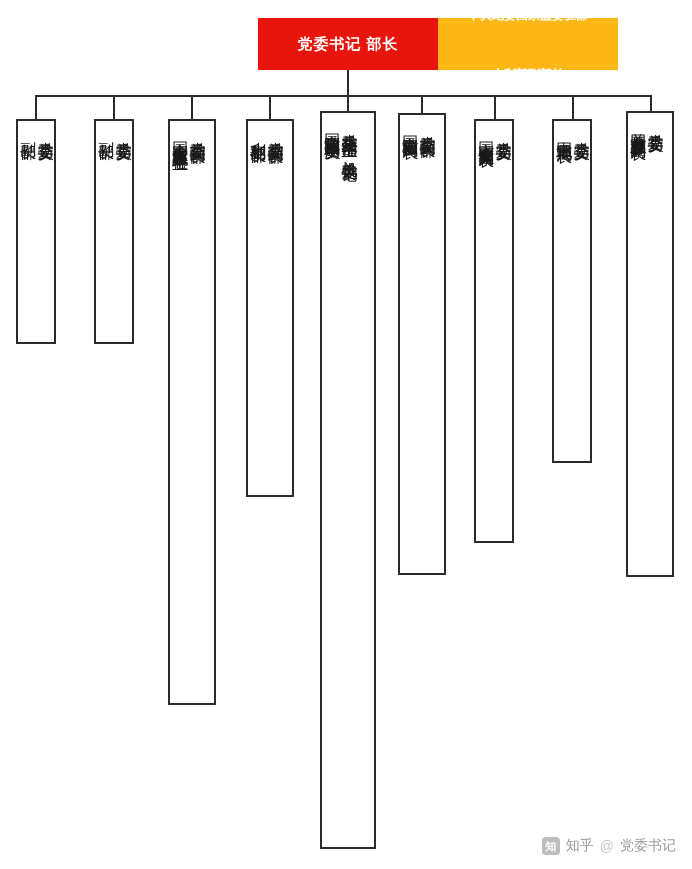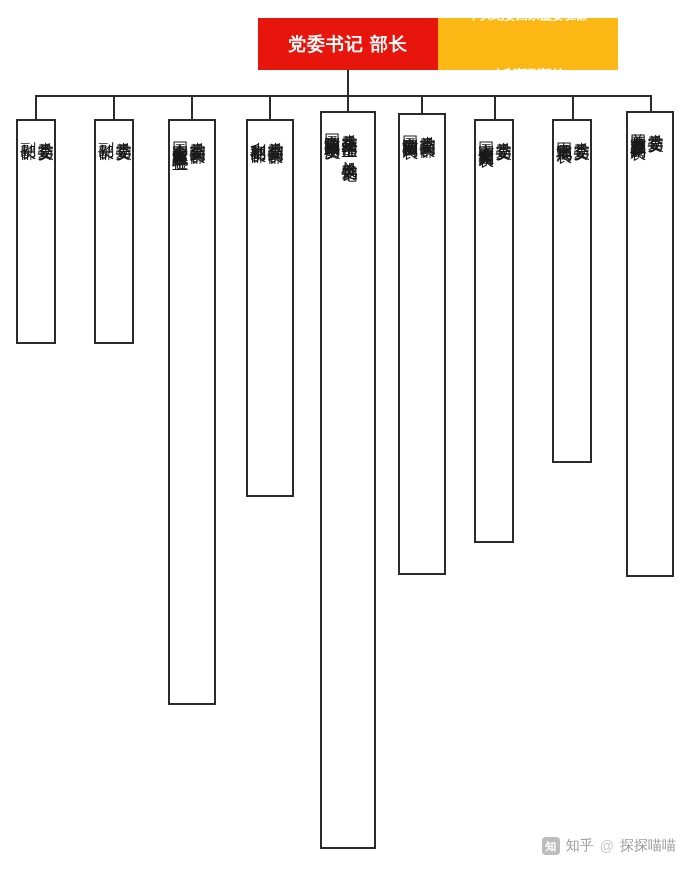--- a/index.html
+++ b/index.html
@@ -30,21 +30,21 @@
     align-items: stretch;
   }
   .box-root {
     background: #e8150d;
     color: #ffffff;
     width: 180px;
     height: 52px;
     display: flex;
     align-items: center;
     justify-content: center;
-    font-size: 18px;
+    font-size: 15px;
     font-weight: bold;
     letter-spacing: 1px;
     box-sizing: border-box;
   }
   .box-discipline {
     background: #fbb814;
     color: #ffffff;
     width: 180px;
     height: 52px;
     display: flex;
@@ -194,16 +194,16 @@
 
   <div class="node" style="left:626px; top:111px; width:48px; height:466px;">
     <span class="col title">党委委员</span>
     <span class="col post">兼国家林业和草原局副局长</span>
   </div>
 
   <div class="watermark">
     <span class="logo">知</span>
     <span>知乎</span>
     <span class="sep">@</span>
-    <span>探探喵喵</span>
+    <span>党委书记</span>
   </div>
 
 </div>
 
 </body></html>

